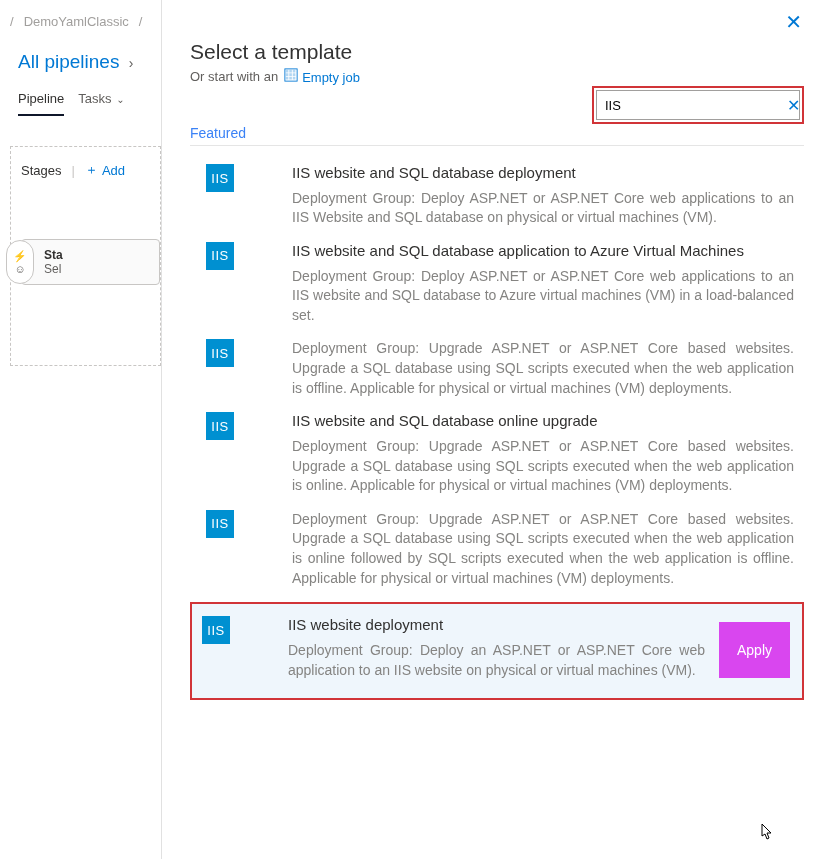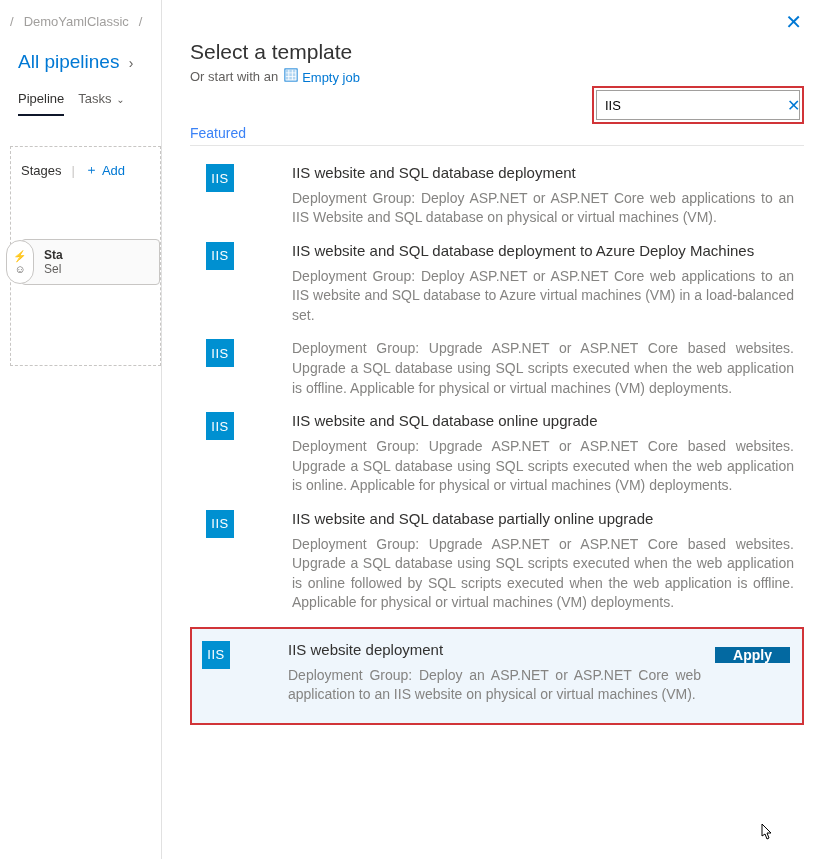--- a/index.html
+++ b/index.html
@@ -35,21 +35,21 @@
     .section-header { font-size: 14px; color: #3b82f6; margin-top: 40px; margin-bottom: 4px; border-bottom: 1px solid #e5e5e5; padding-bottom: 4px;}
     .section-header.others { margin-left: -6px; padding-left: 6px; }
     .tpl-list { margin-left: 16px; margin-right: 0; }
     .tpl-item { display: flex; gap: 14px; padding: 14px 10px 0 0; }
     .tpl-icon { width: 28px; height: 28px; background: #0090d1; color: #fff; font-size: 13px; display: flex; align-items: center; justify-content: center; font-style: italic; letter-spacing: 0.5px; flex-shrink: 0; }
     .tpl-body { flex: 1; margin-left: 44px; }
     .tpl-title { font-size: 15px; color: #323130; margin-bottom: 6px; line-height: 1.25; }
     .tpl-desc { font-size: 14px; color: #858482; text-align: justify; line-height: 1.4; }
     .selected-wrap { border: 2px solid #d13438; margin-top: 14px; padding: 0; }
     .selected-row { background: #eff6fc; display: flex; gap: 14px; padding: 12px 12px 18px 10px; align-items: flex-start;}
-    .apply-btn { background: #0369a1; color: #fff; border: none; font-size: 14px; font-weight: 700; padding: 0 18px; cursor: pointer; margin-top: 6px; }
+    .apply-btn { background: #d946ef; color: #fff; border: none; font-size: 14px; font-weight: 400; padding: 20px 18px; cursor: pointer; margin-top: 6px; }
     .cursor { position: absolute; width: 16px; height: 20px; bottom: 16px; right: 48px; }
     .iis-glyph { font-weight: 300; font-style: normal; }
   </style>
 </head>
 <body>
 
 <div class="page">
   <div class="left-col">
     <div class="breadcrumb-row">
       <span class="bc-sep">/</span>
@@ -123,21 +123,21 @@
         </div>
       </div>
     </div>
 
     <div class="tpl-list">
       <div class="tpl-item">
         <div class="tpl-icon">
             <span class="iis-glyph">IIS</span>
           </div>
         <div class="tpl-body">
-          <div class="tpl-title">IIS website and SQL database deployment to Azure Deploy Machines</div>
+          <div class="tpl-title">IIS website and SQL database application to Azure Virtual Machines</div>
           <div class="tpl-desc">Deployment Group: Deploy ASP.NET or ASP.NET Core web applications to an IIS website and SQL database to Azure virtual machines (VM) in a load-balanced set.</div>
         </div>
       </div>
       <div class="tpl-item">
         <div class="tpl-icon">
             <span class="iis-glyph">IIS</span>
           </div>
         <div class="tpl-body">
           <div class="tpl-desc">Deployment Group: Upgrade ASP.NET or ASP.NET Core based websites. Upgrade a SQL database using SQL scripts executed when the web application is offline. Applicable for physical or virtual machines (VM) deployments.</div>
         </div>
@@ -149,21 +149,20 @@
         <div class="tpl-body">
           <div class="tpl-title">IIS website and SQL database online upgrade</div>
           <div class="tpl-desc">Deployment Group: Upgrade ASP.NET or ASP.NET Core based websites. Upgrade a SQL database using SQL scripts executed when the web application is online. Applicable for physical or virtual machines (VM) deployments.</div>
         </div>
       </div>
       <div class="tpl-item">
         <div class="tpl-icon">
             <span class="iis-glyph">IIS</span>
           </div>
         <div class="tpl-body">
-          <div class="tpl-title">IIS website and SQL database partially online upgrade</div>
           <div class="tpl-desc">Deployment Group: Upgrade ASP.NET or ASP.NET Core based websites. Upgrade a SQL database using SQL scripts executed when the web application is online followed by SQL scripts executed when the web application is offline. Applicable for physical or virtual machines (VM) deployments.</div>
         </div>
       </div>
     </div>
 
     <div class="selected-wrap">
       <div class="selected-row">
         <div class="tpl-icon">
             <span class="iis-glyph">IIS</span>
           </div>

